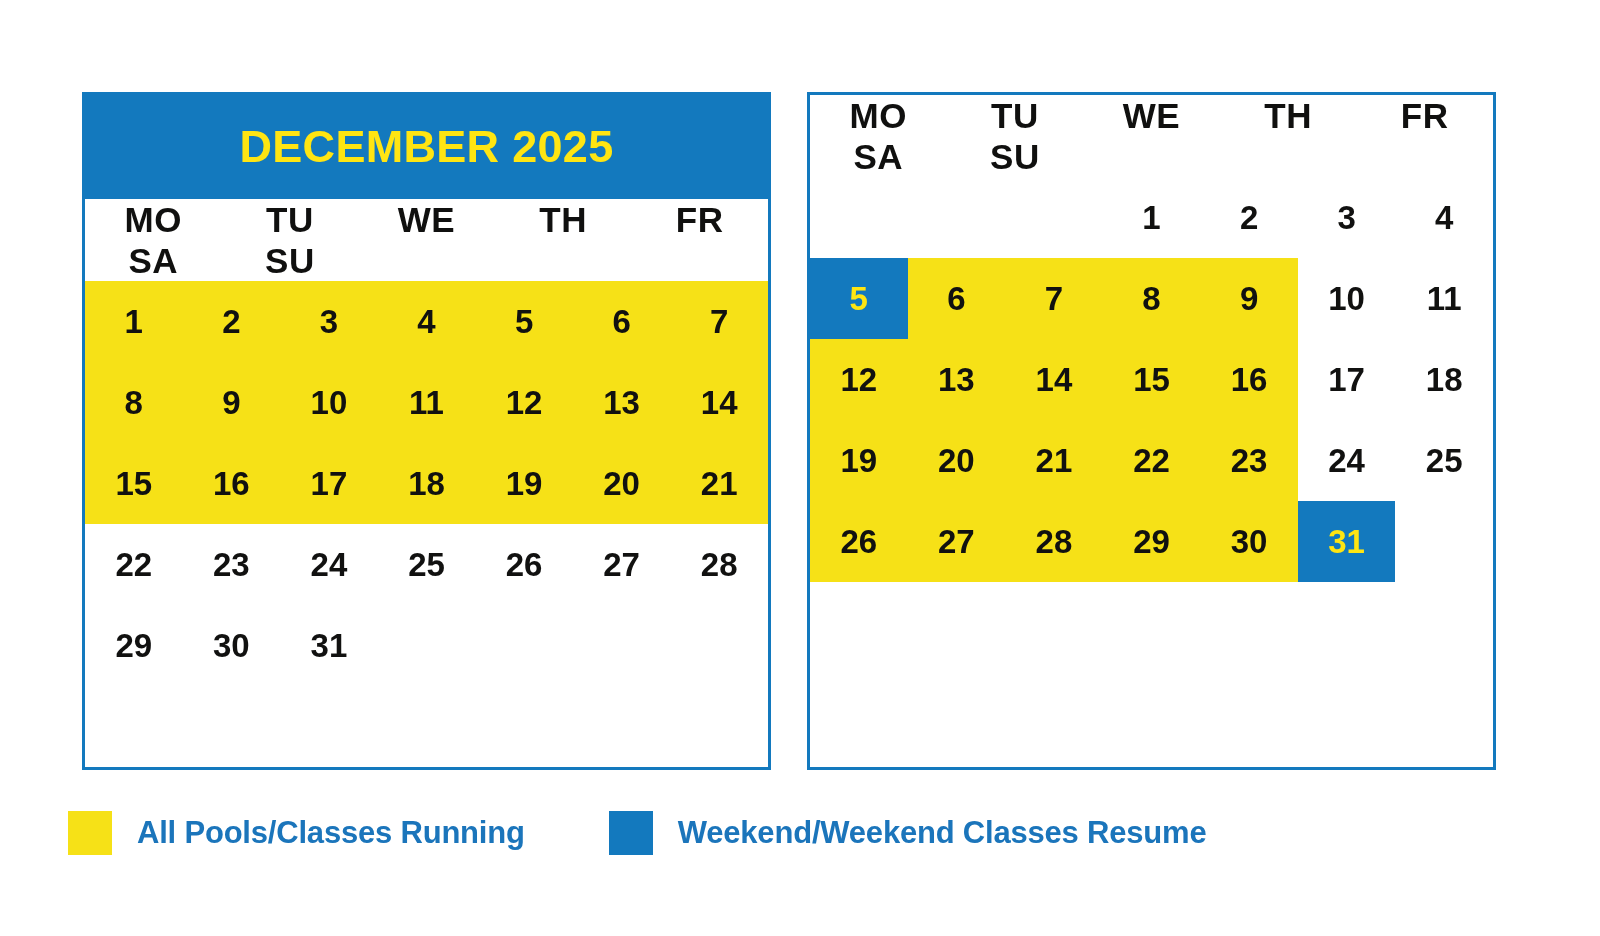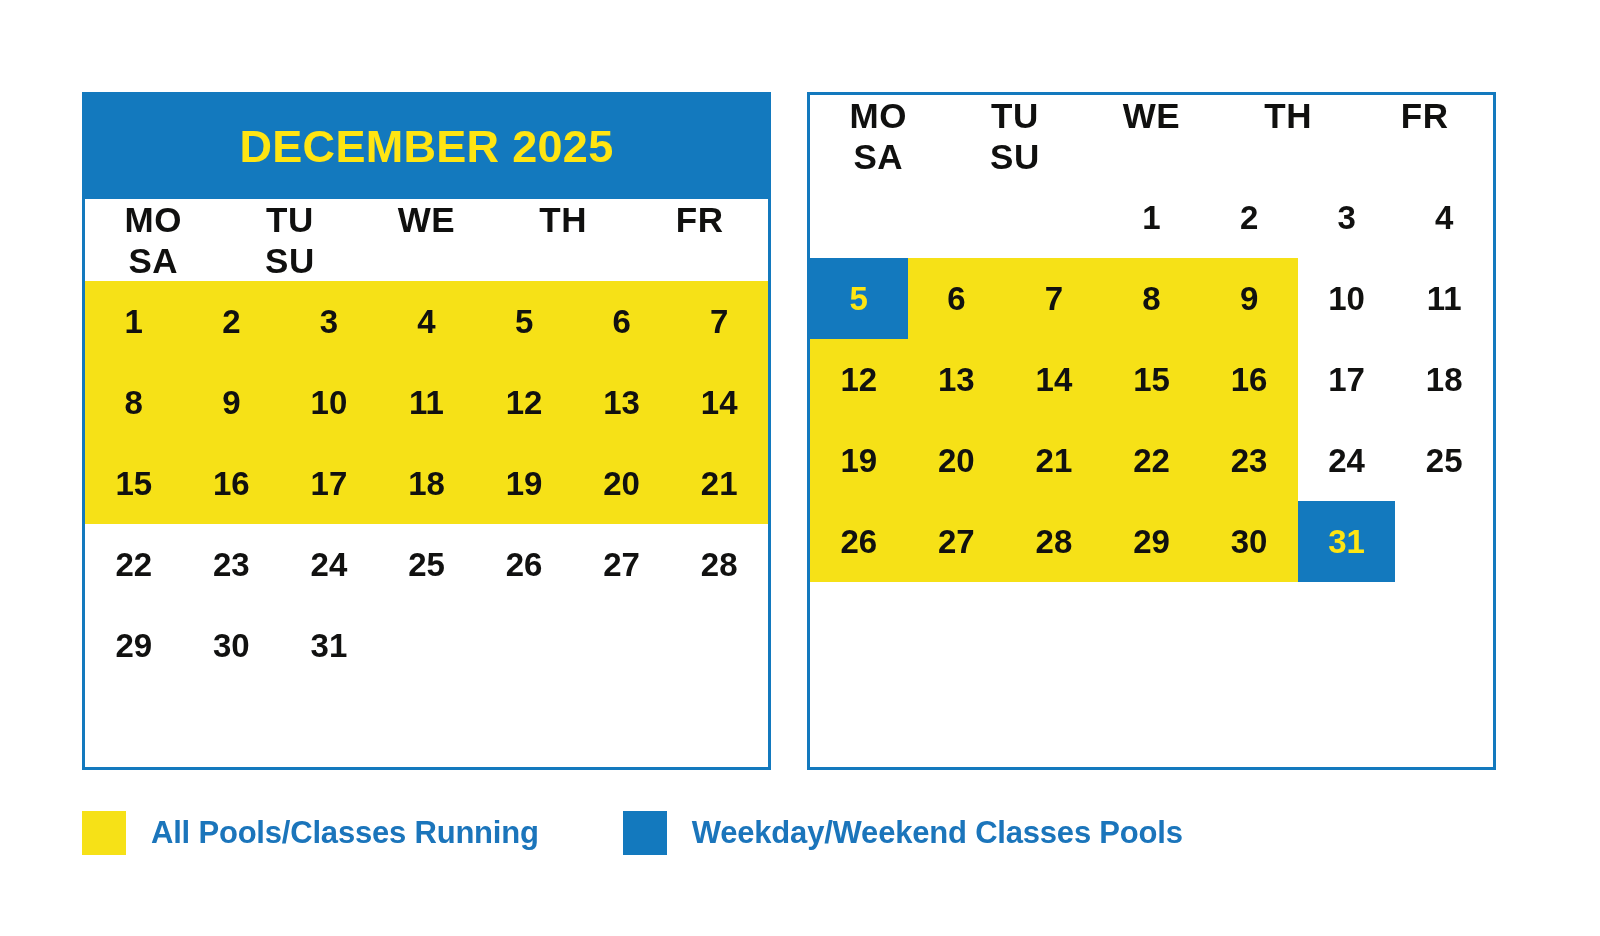--- a/index.html
+++ b/index.html
@@ -98,21 +98,21 @@
     font-size: 33px;
     font-weight: bold;
     color: #111110;
   }
   .cell.empty { color: transparent; }
   .cell.onblue { color: #ffe512; }
 
   
   .legend {
     position: absolute;
-    left: 82px;
+    left: 68px;
     top: 811px;
     display: flex;
     align-items: center;
     text-align: center;
   }
   .legend-item {
     display: flex;
     align-items: center;
   }
   .legend-item + .legend-item { margin-left: 84px; }
@@ -265,17 +265,17 @@
       </div>
     </div>
 
   <div class="legend">
       <div class="legend-item">
         <div class="swatch yellow"></div>
         <div class="legend-label">All Pools/Classes Running</div>
       </div>
       <div class="legend-item">
         <div class="swatch blue"></div>
-        <div class="legend-label">Weekday/Weekend Classes Pools</div>
+        <div class="legend-label">Weekend/Weekend Classes Resume</div>
       </div>
     </div>
 
 </div>
 
 </body></html>

